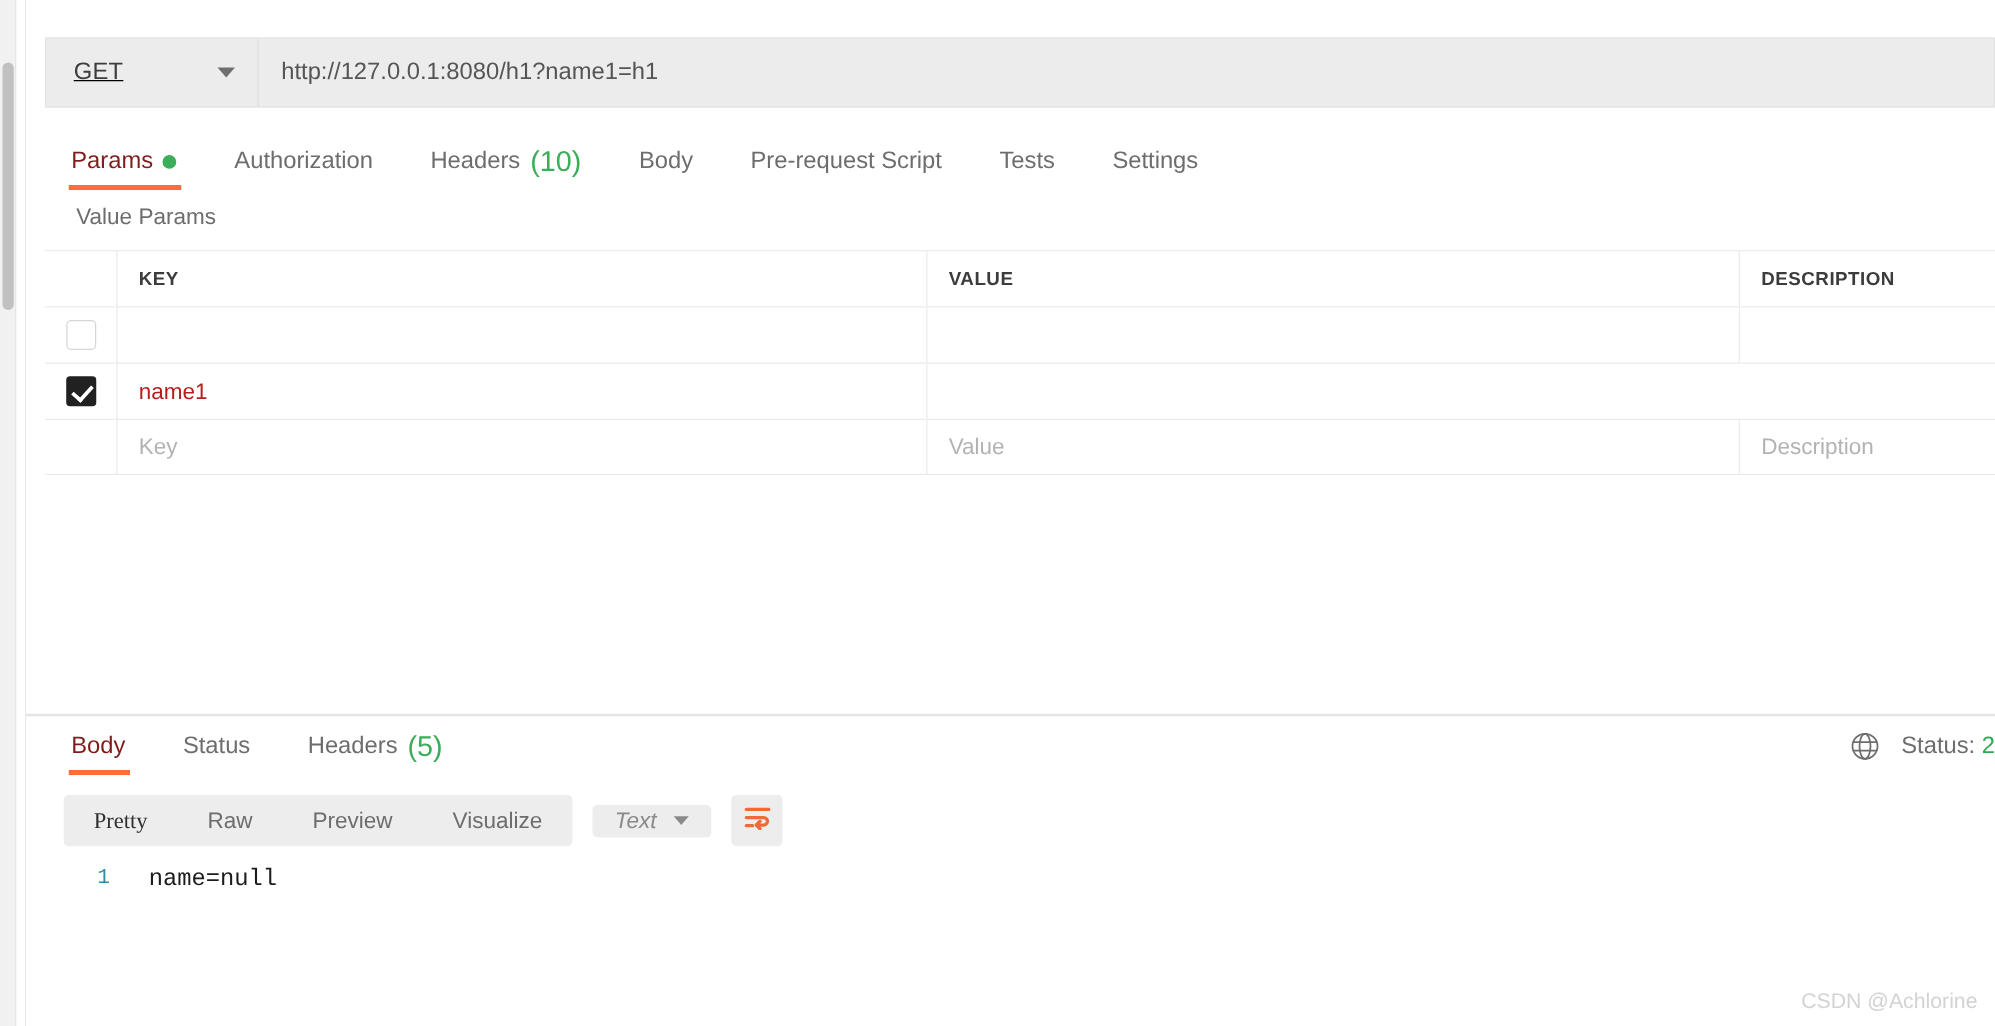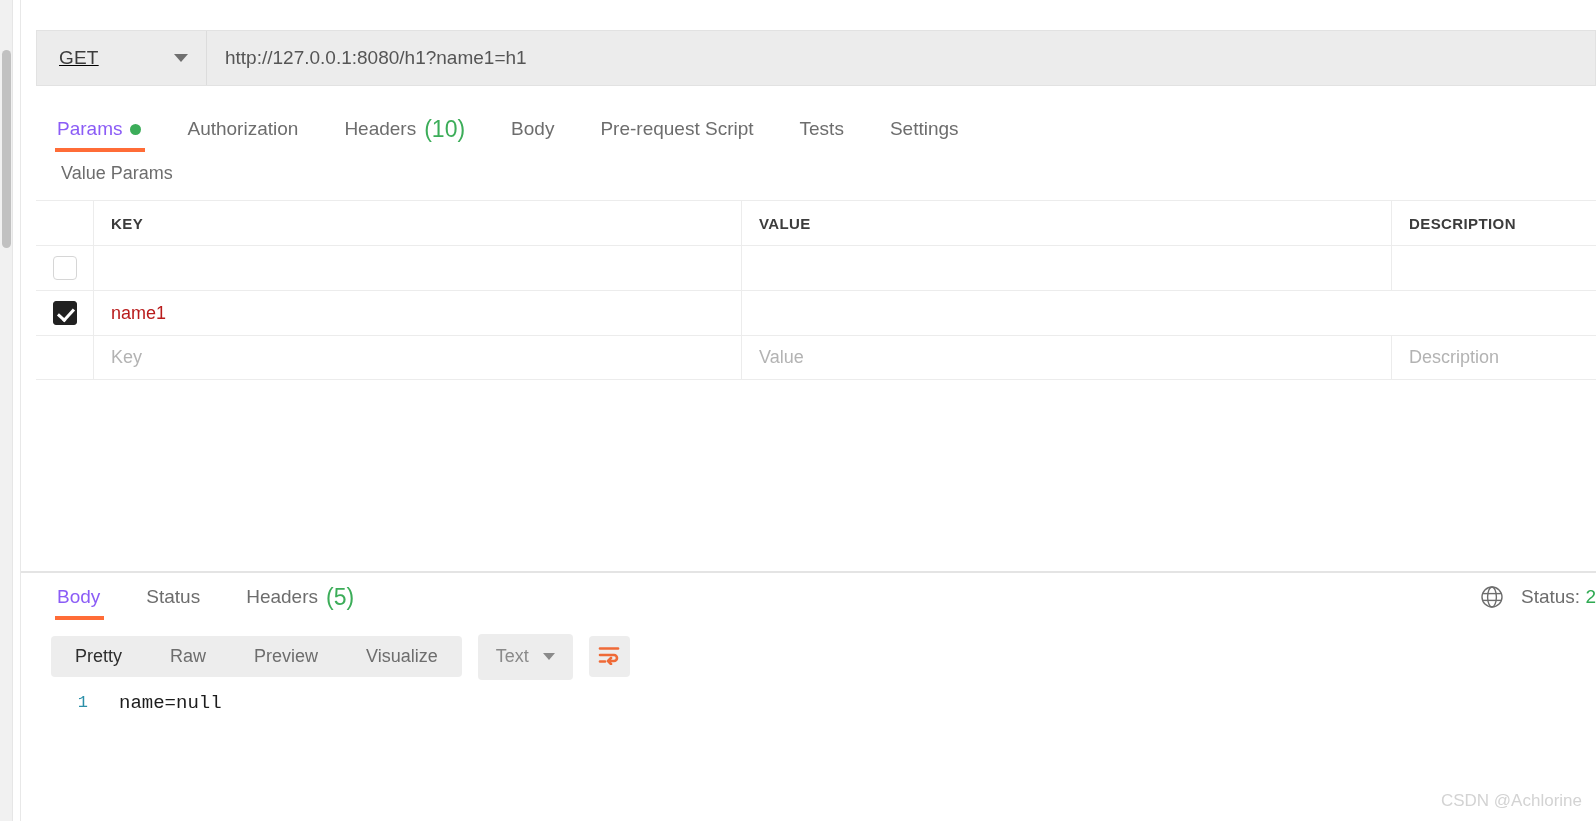--- a/index.html
+++ b/index.html
@@ -52,21 +52,21 @@
   
   .req-tabs {
     position: absolute; left: 15px; top: 108px; width: 1560px; height: 42px;
     display: flex; align-items: flex-start;
   }
   .tab {
     position: relative; height: 42px; display: flex; align-items: center; gap: 8px;
     padding: 0 23px; font-size: 19px; color: #6d6d6d; cursor: pointer; white-space: nowrap;
   }
   .tab:first-child { padding-left: 21px; }
-  .tab.active { color: #8b5cf6; }
+  .tab.active { color: #7f1d1d; }
   .tab.active::after {
     content: ""; position: absolute; left: 19px; right: 19px; bottom: -2px;
     height: 4px; background: #ff6c37;
   }
   .tab-dot { width: 11px; height: 11px; border-radius: 50%; background: #3cad59; display: inline-block; }
   .tab-count { color: #3cad59; font-size: 23px; }
 
   
   .qp-title {
     position: absolute; left: 40px; top: 163px;
@@ -118,24 +118,24 @@
   .res-toolbar {
     position: absolute; left: 30px; top: 636px; height: 41px; display: flex; align-items: center; gap: 16px;
   }
   .segmented {
     display: flex; align-items: center; height: 41px; background: #ededed; border-radius: 4px; overflow: hidden;
   }
   .seg {
     height: 41px; display: flex; align-items: center; padding: 0 24px;
     font-size: 18px; color: #6d6d6d; cursor: pointer;
   }
-  .seg.active { color: #2e2e2e; }
+  .seg.active { color: #2e2e2e; font-family: Liberation Serif, serif; }
   .format-select {
-    display: flex; align-items: center; gap: 14px; height: 46px; padding: 0 18px;
-    background: #ededed; border-radius: 4px; cursor: pointer;
+    display: flex; align-items: center; gap: 14px; height: 26px; padding: 0 18px;
+    background: #ededed; border-radius: 4px; cursor: pointer; font-style: italic;
   }
   .format-label { font-size: 18px; color: #8a8a8a; }
   .caret-sm {
     width: 0; height: 0; border-left: 6px solid transparent; border-right: 6px solid transparent;
     border-top: 7px solid #8a8a8a;
   }
   .wrap-btn {
     width: 41px; height: 41px; background: #ededed; border-radius: 4px;
     display: flex; align-items: center; justify-content: center; cursor: pointer;
   }

